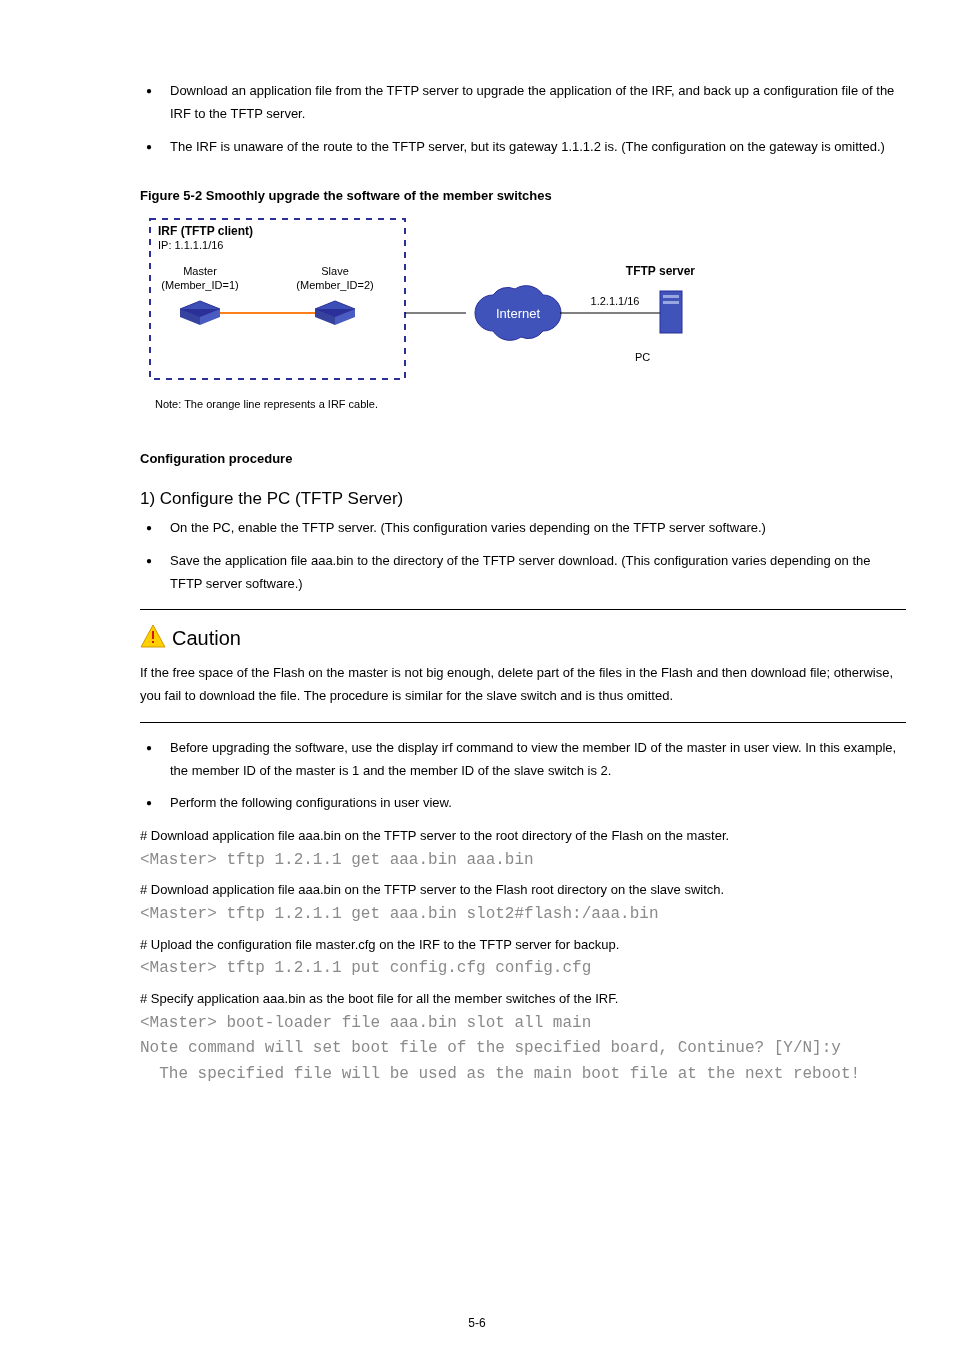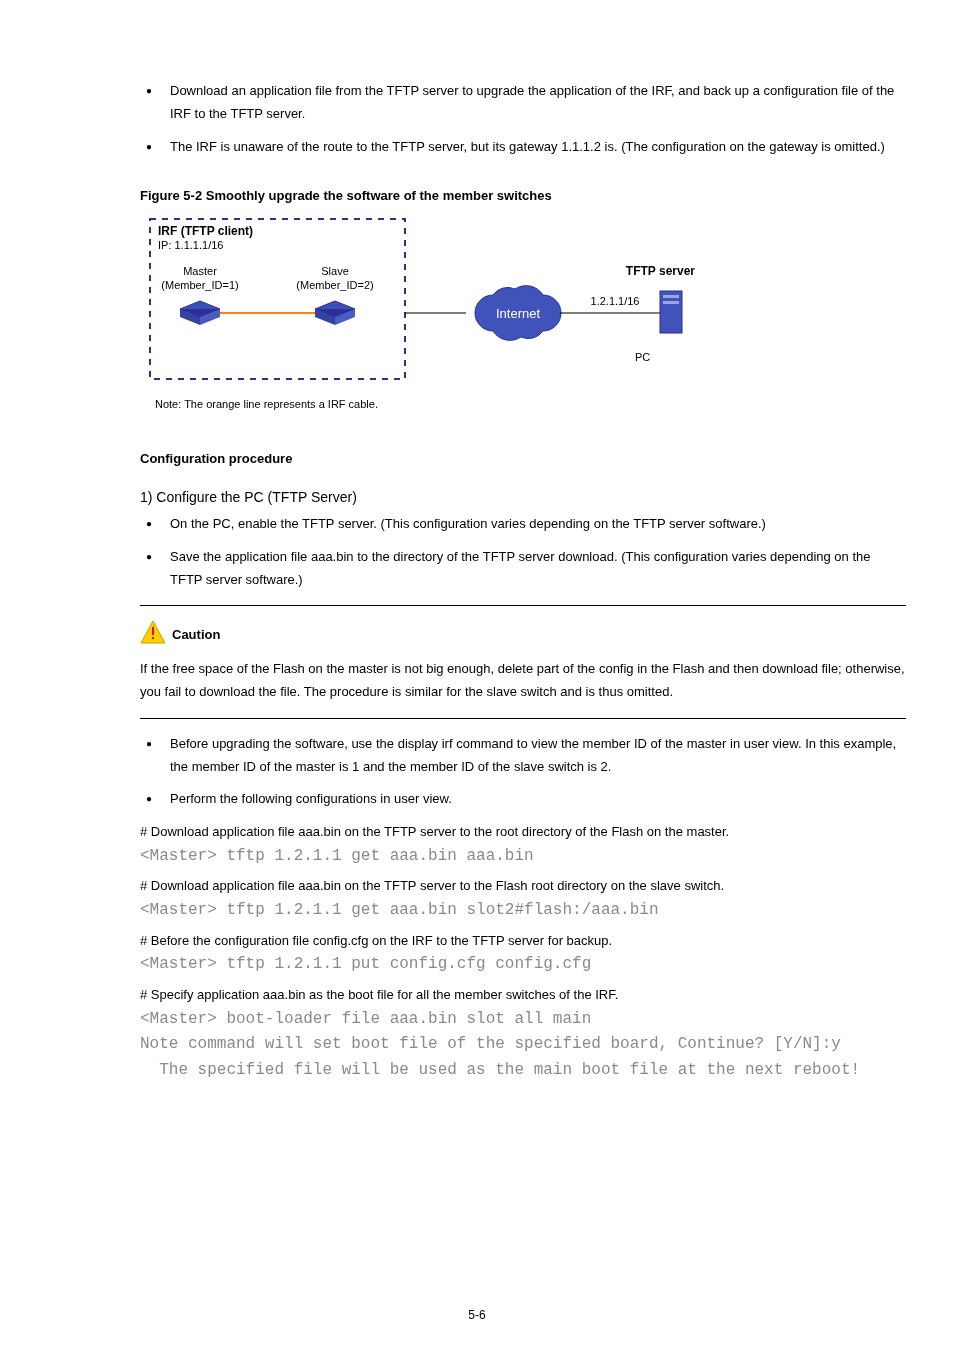--- a/index.html
+++ b/index.html
@@ -54,57 +54,57 @@
   .diagram {
     display: block;
   }
 
   .para {
     font-size: 13px;
     line-height: 1.75;
   }
 
   .step-heading {
-    font-size: 14px;
+    font-size: 17px;
     font-weight: normal;
     margin-top: 18px;
     margin-bottom: 8px;
   }
 
   hr.sep {
     border: none;
     border-top: 1px solid #000;
     margin: 14px 0;
   }
 
   .caution-block {
     margin: 6px 0 6px 0;
   }
   .caution-row {
     display: flex;
     align-items: center;
     margin-bottom: 10px;
   }
   .caution-word {
-    font-weight: bold;
-    font-size: 13px;
+    font-weight: normal;
+    font-size: 20px;
     margin-left: 6px;
   }
 
   .code {
     font-family: "Courier New", Courier, monospace;
     font-size: 16px;
     white-space: pre;
     line-height: 1.6;
   }
   .code.gray { color:#8a8a8a; }
 
   .page-num {
     position: absolute;
-    bottom: 28px;
+    bottom: 20px;
     left: 0;
     width: 100%;
     text-align: center;
     font-size: 12px;
   }
 </style>
 </head>
 <body>
 
 <div class="page">
@@ -188,37 +188,37 @@
     <div class="caution-row">
       <span>
         <svg width="26" height="24" viewBox="0 0 26 24">
           <polygon points="13,1 25,23 1,23" fill="#ffcf00" stroke="#d19a00" stroke-width="1"></polygon>
           <rect x="12" y="7" width="2" height="8" fill="#d11"></rect>
           <rect x="12" y="17" width="2" height="2" fill="#d11"></rect>
         </svg>
       </span>
       <span class="caution-word">Caution</span>
     </div>
-    <div class="para">If the free space of the Flash on the master is not big enough, delete part of the config in the Flash and then download file; otherwise, you fail to download the file. The procedure is similar for the slave switch and is thus omitted.</div>
+    <div class="para">If the free space of the Flash on the master is not big enough, delete part of the files in the Flash and then download file; otherwise, you fail to download the file. The procedure is similar for the slave switch and is thus omitted.</div>
   </div>
   <hr class="sep">
 
   <ul class="bullets">
     <li><span>Before upgrading the software, use the display irf command to view the member ID of the master in user view. In this example, the member ID of the master is 1 and the member ID of the slave switch is 2.</span></li>
     <li><span>Perform the following configurations in user view.</span></li>
   </ul>
 
   <div style="margin-top:8px;">
     <div class="para"># Download application file aaa.bin on the TFTP server to the root directory of the Flash on the master.</div>
     <div class="code gray">&lt;Master&gt; tftp 1.2.1.1 get aaa.bin aaa.bin</div>
 
     <div class="para" style="margin-top:6px;"># Download application file aaa.bin on the TFTP server to the Flash root directory on the slave switch.</div>
     <div class="code gray">&lt;Master&gt; tftp 1.2.1.1 get aaa.bin slot2#flash:/aaa.bin</div>
 
-    <div class="para" style="margin-top:6px;"># Before the configuration file config.cfg on the IRF to the TFTP server for backup.</div>
+    <div class="para" style="margin-top:6px;"># Upload the configuration file master.cfg on the IRF to the TFTP server for backup.</div>
     <div class="code gray">&lt;Master&gt; tftp 1.2.1.1 put config.cfg config.cfg</div>
 
     <div class="para" style="margin-top:6px;"># Specify application aaa.bin as the boot file for all the member switches of the IRF.</div>
     <div class="code gray">&lt;Master&gt; boot-loader file aaa.bin slot all main</div>
     <div class="code gray">Note command will set boot file of the specified board, Continue? [Y/N]:y</div>
     <div class="code gray">  The specified file will be used as the main boot file at the next reboot!</div>
   </div>
 
   <div class="page-num">5-6</div>
 </div>

